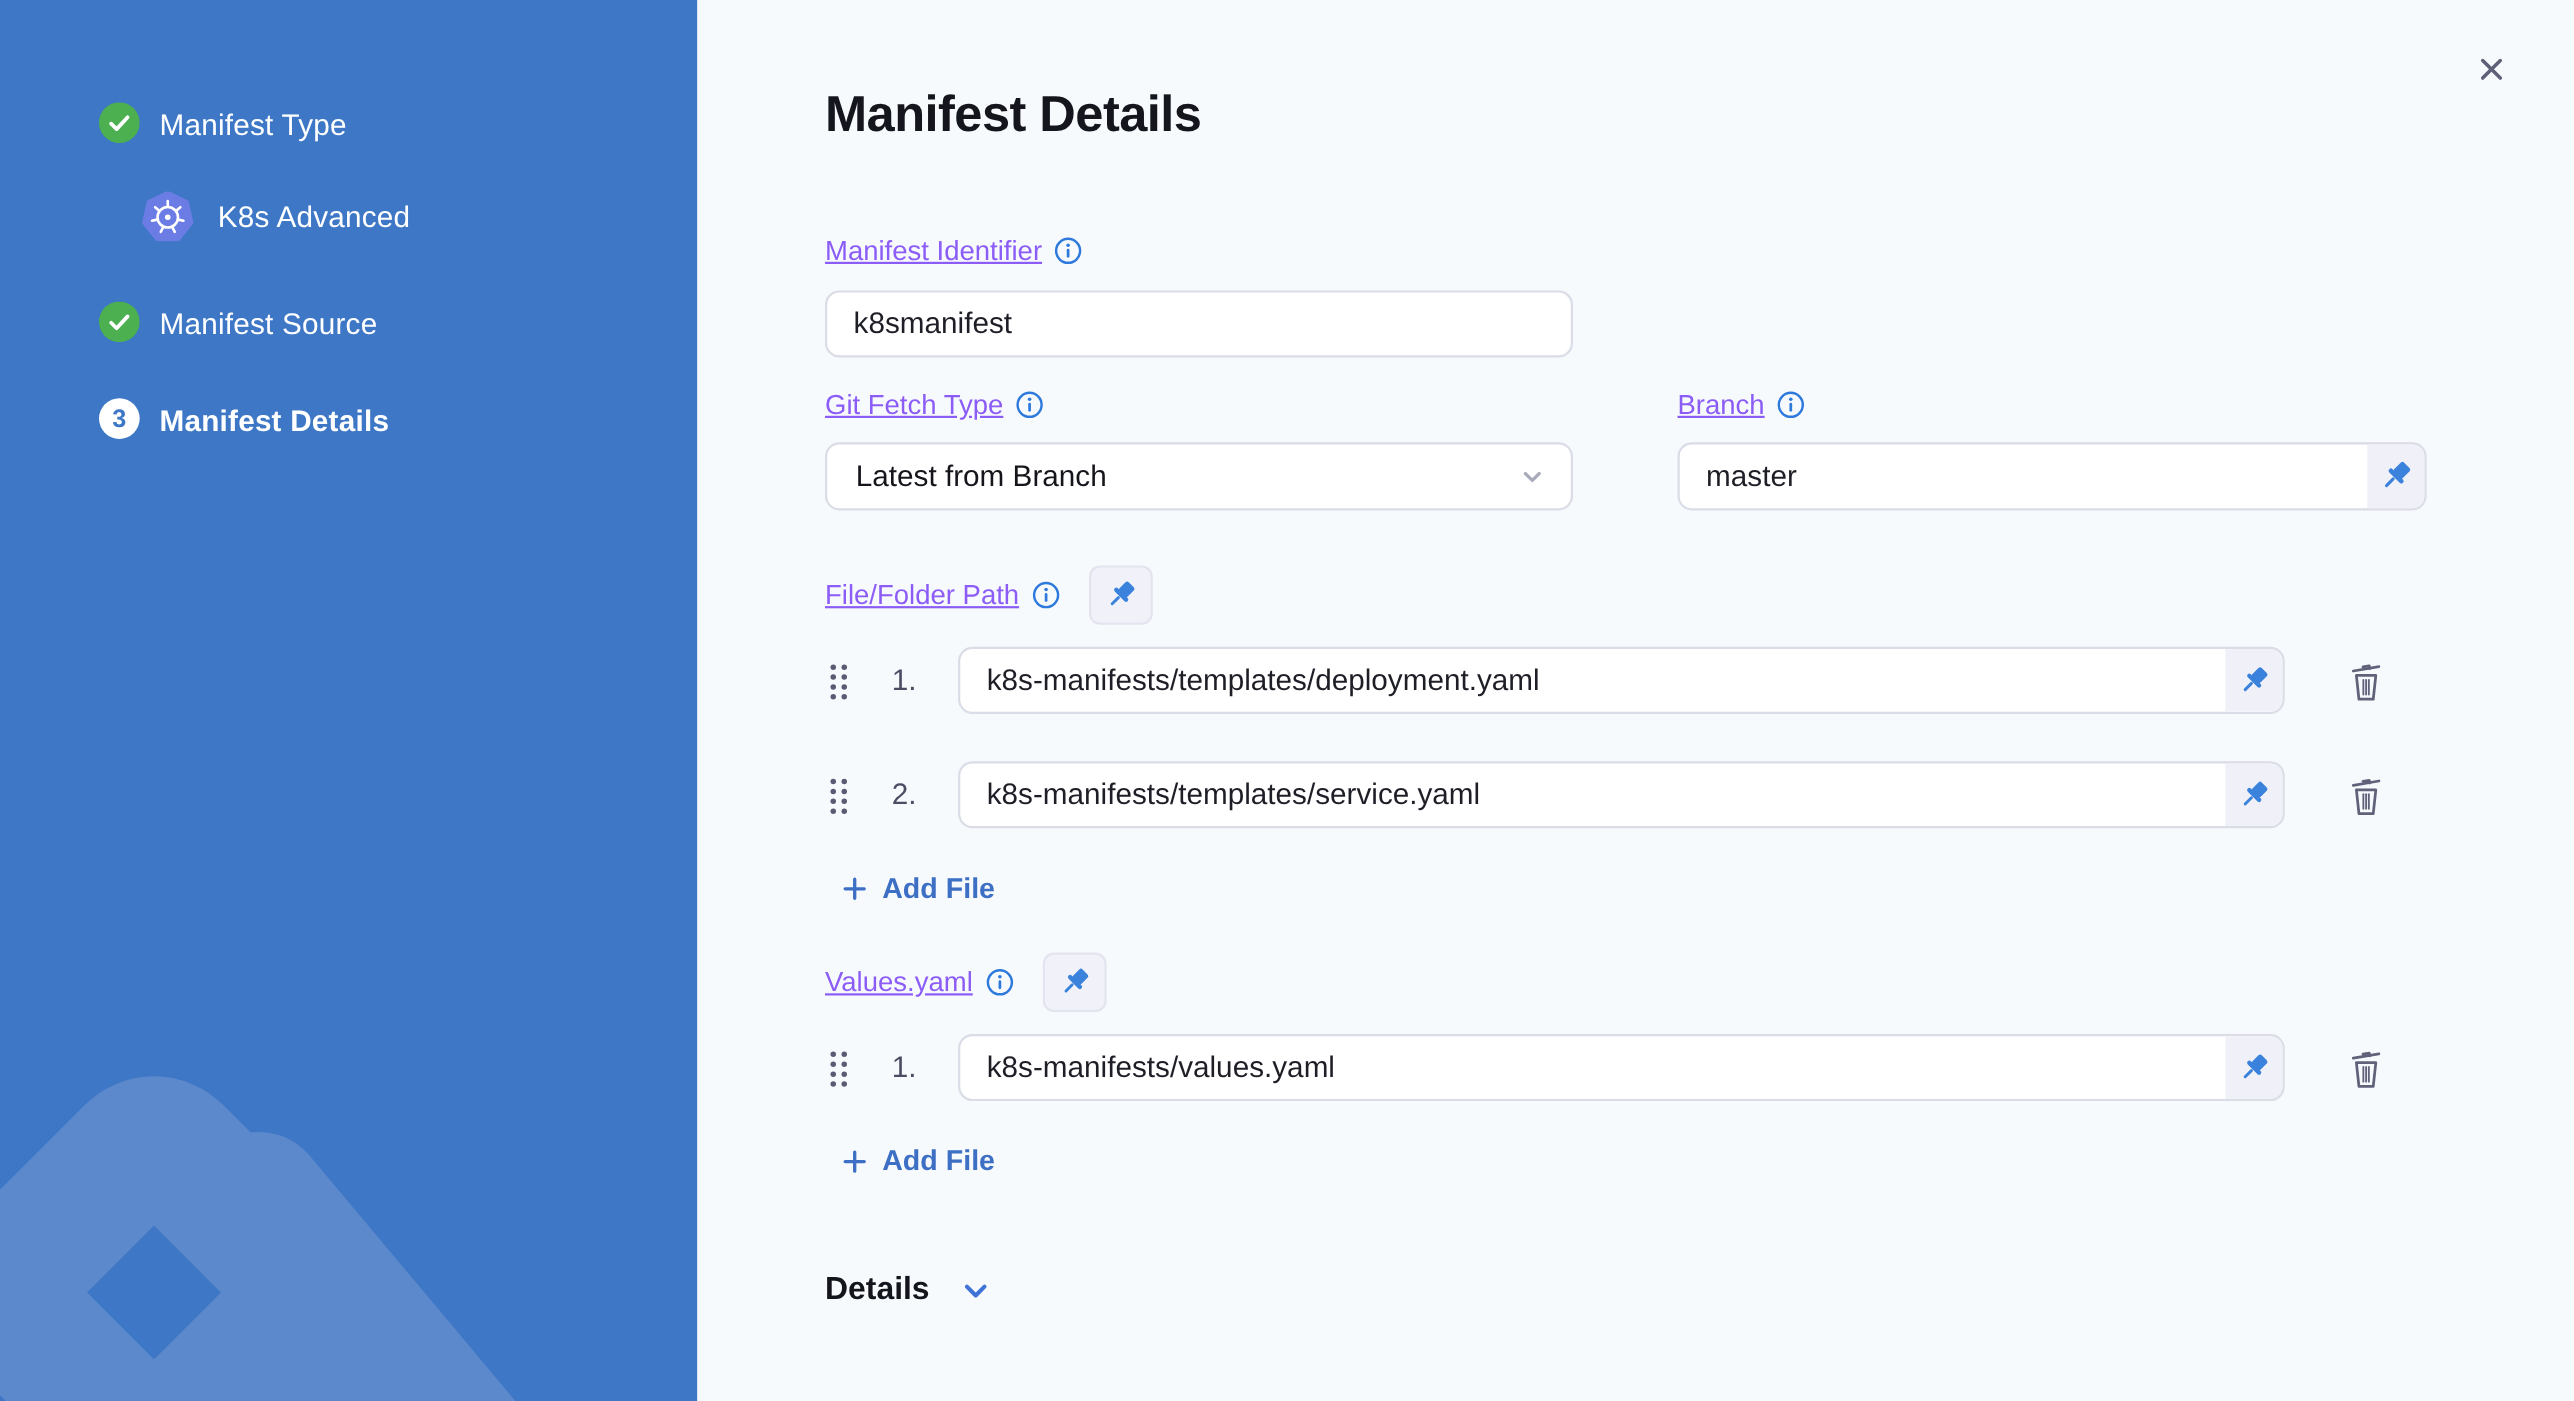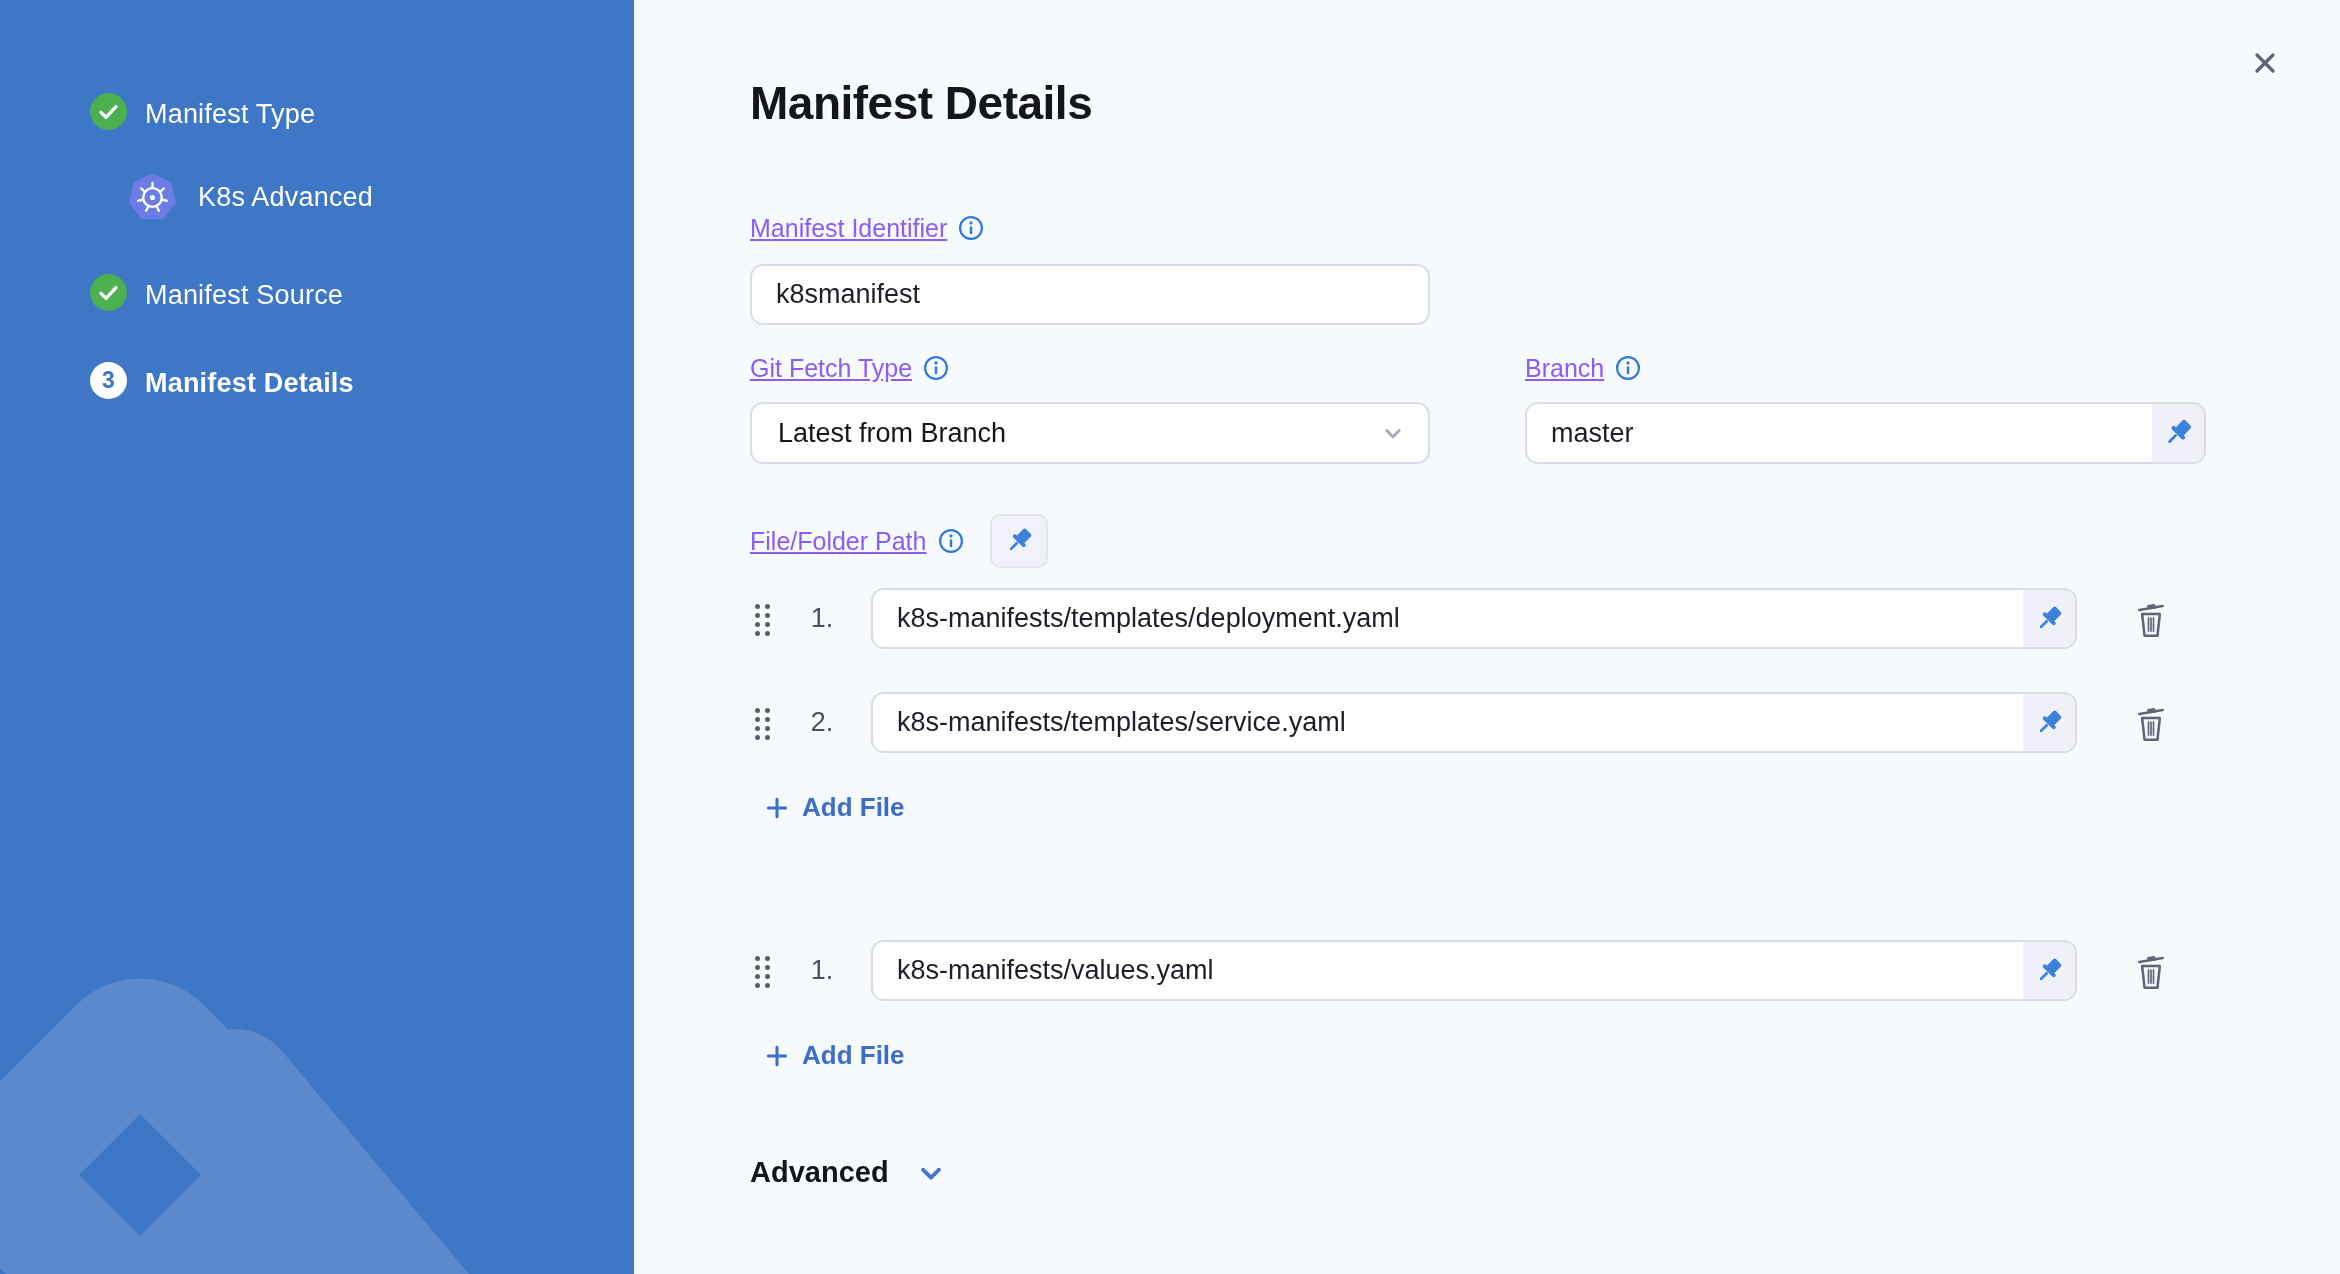--- a/index.html
+++ b/index.html
@@ -319,20 +319,37 @@
       </button>
     </div>
 
     <button class="add-file add-1">
       <svg width="26" height="26" viewBox="0 0 24 24" fill="none" stroke="#3d6fc4" stroke-width="2.8" stroke-linecap="round">
         <path d="M12 4 v16 M4 12 h16"></path>
       </svg>
       <span>Add File</span>
     </button>
 
+    <div class="section-hdr hdr-values">
+      <span class="label-text">Values.yaml</span>
+      <svg width="26" height="26" viewBox="0 0 20 20">
+        <circle cx="10" cy="10" r="8.4" fill="none" stroke="#2e79dc" stroke-width="1.7"></circle>
+        <circle cx="10" cy="6.1" r="1.25" fill="#2e79dc"></circle>
+        <rect x="9.05" y="8.6" width="1.9" height="6.2" rx="0.95" fill="#2e79dc"></rect>
+      </svg>
+      <button class="pin-btn">
+        <svg width="32" height="32" viewBox="0 0 24 24" fill="#3b82dc">
+          <g transform="rotate(45 12 12)">
+            <rect x="8" y="2" width="8" height="9" rx="1.6"></rect>
+            <rect x="5.8" y="10.2" width="12.4" height="3" rx="1.5"></rect>
+            <rect x="11" y="13.4" width="2" height="8" rx="1"></rect>
+          </g>
+        </svg>
+      </button>
+    </div>
 
     <div class="file-row row-v">
       <span class="drag-handle">
         <i></i>
           <i></i>
           <i></i>
           <i></i>
           <i></i>
           <i></i>
           <i></i>
@@ -366,20 +383,20 @@
     </div>
 
     <button class="add-file add-2">
       <svg width="26" height="26" viewBox="0 0 24 24" fill="none" stroke="#3d6fc4" stroke-width="2.8" stroke-linecap="round">
         <path d="M12 4 v16 M4 12 h16"></path>
       </svg>
       <span>Add File</span>
     </button>
 
     <button class="advanced">
-      <span class="adv-text">Advanced</span>
+      <span class="adv-text">Details</span>
       <svg width="32" height="32" viewBox="0 0 24 24" fill="none" stroke="#3f74d6" stroke-width="2.8" stroke-linecap="round" stroke-linejoin="round">
         <path d="M6 9.5 l6 6 6-6"></path>
       </svg>
     </button>
 
   </main>
 </div>
 
 </body></html>

